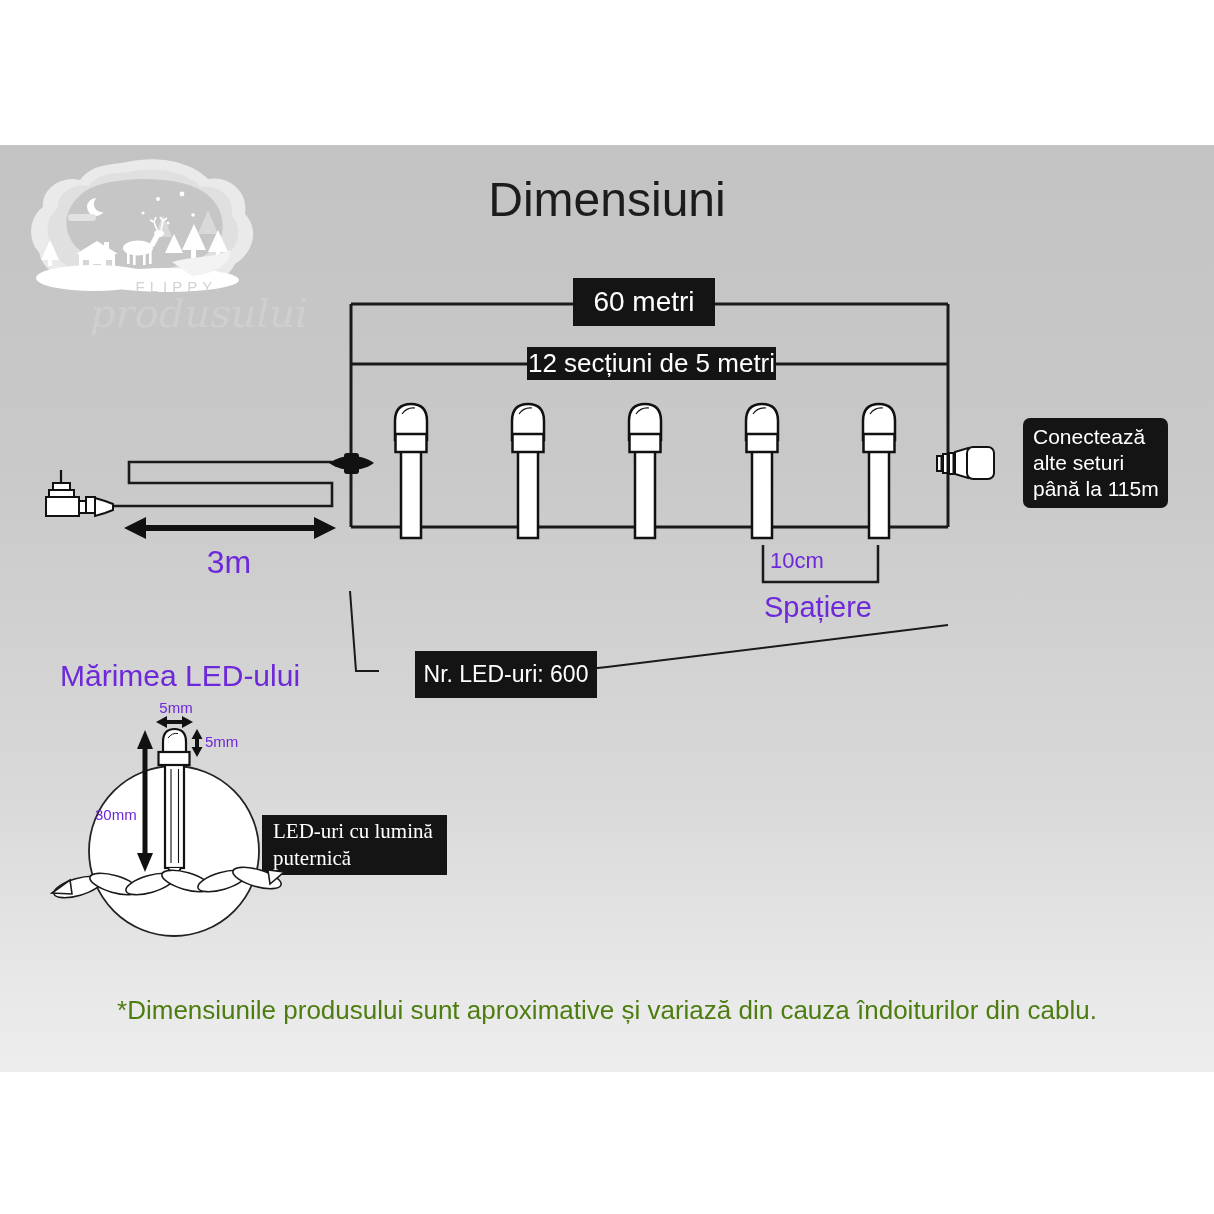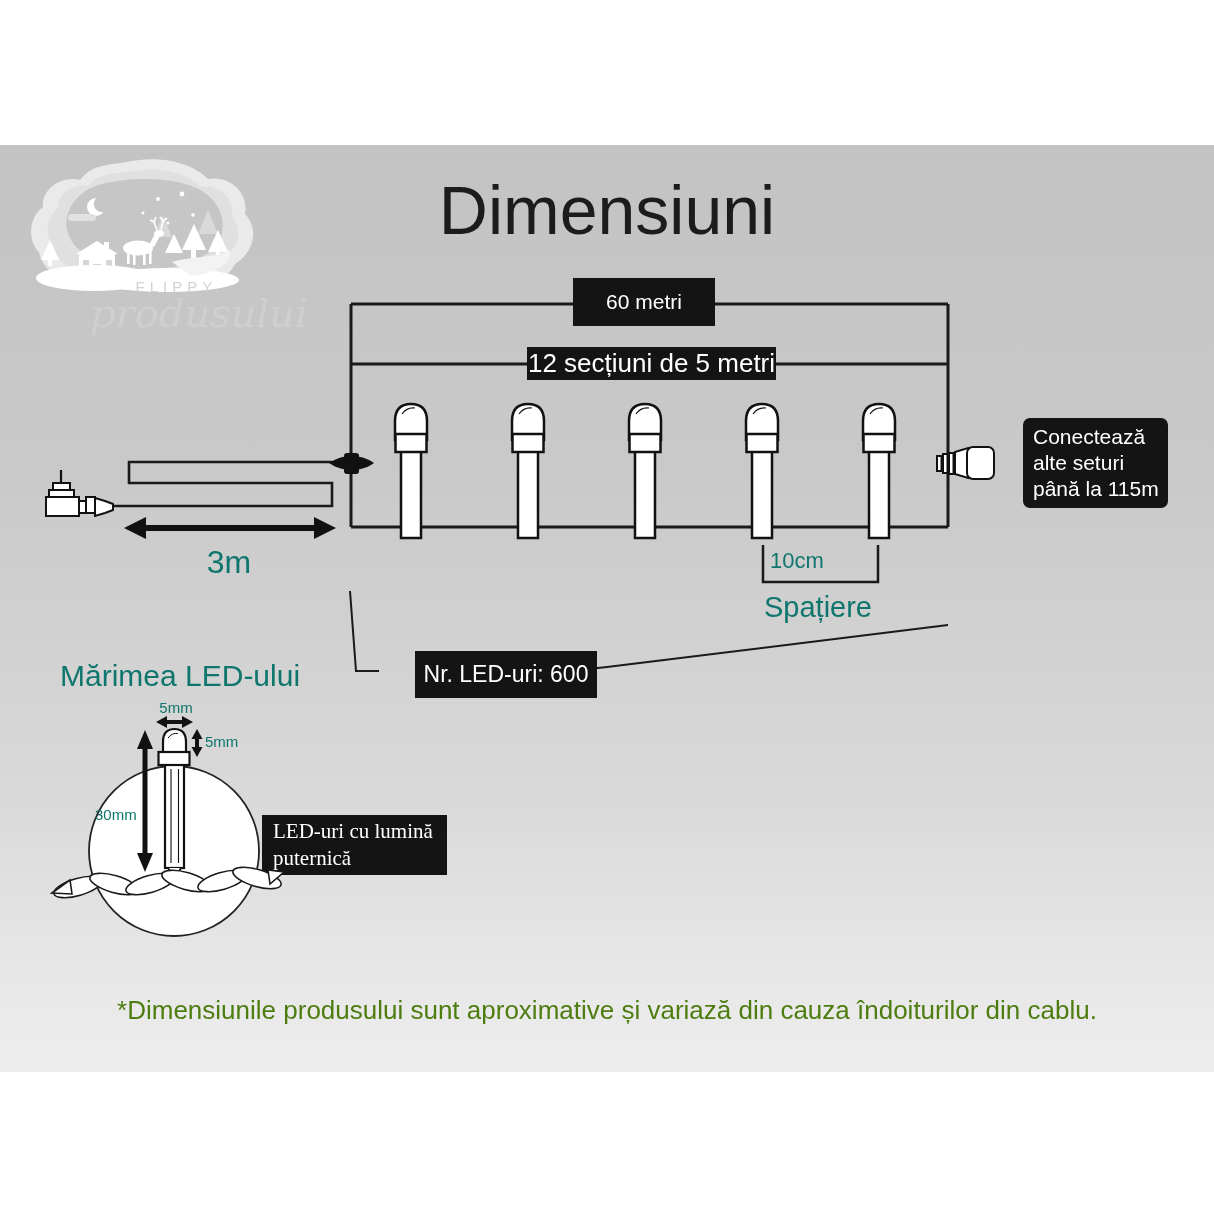--- a/index.html
+++ b/index.html
@@ -4,26 +4,26 @@
 <style>
   html,body{margin:0;padding:0;background:#fff;}
   .page{position:relative;width:1214px;height:1214px;background:#ffffff;overflow:hidden;
         font-family:"Liberation Sans",sans-serif;color:#1a1a1a;}
   .band{position:absolute;left:0;top:145px;width:1214px;height:927px;z-index:0;
         background:linear-gradient(180deg,#c3c3c3 0%,#c9c9c9 35%,#d9d9d9 70%,#e9e9e9 92%,#ededed 100%);}
   svg.layer{position:absolute;left:0;top:0;width:1214px;height:1214px;}
   #diagram{z-index:1;}
   #ropeOverlay{z-index:3;pointer-events:none;}
   #logoScene{position:absolute;left:22px;top:152px;width:256px;height:185px;z-index:1;}
-  .lbl{position:absolute;z-index:2;color:#0f766e;line-height:1.05;}
+  .lbl{position:absolute;z-index:2;color:#6d28d9;line-height:1.05;}
   .blackbox{position:absolute;z-index:2;background:#141414;color:#ffffff;display:flex;
             align-items:center;justify-content:center;white-space:pre-line;box-sizing:border-box;}
   .blackbox.leftal{justify-content:flex-start;text-align:left;}
-  #title{left:0;top:175px;width:1214px;text-align:center;font-size:68px;color:#1c1c1c;}
-  #box60{left:573px;top:278px;width:142px;height:48px;font-size:21px;}
+  #title{left:0;top:175px;width:1214px;text-align:center;font-size:48px;color:#1c1c1c;}
+  #box60{left:573px;top:278px;width:142px;height:48px;font-size:28px;}
   #box12{left:527px;top:347px;width:249px;height:33px;font-size:26px;}
   #boxConnect{left:1023px;top:418px;width:145px;height:90px;font-size:21px;line-height:26px;padding-left:10px;border-radius:7px;}
   #boxNr{left:379px;top:651px;width:182px;height:47px;font-size:23px;margin-left:36px;}
   #boxLed{left:262px;top:815px;width:185px;height:60px;font-size:21px;line-height:27px;padding-left:11px;font-family:Liberation Serif, serif;}
   #lbl3m{left:169px;top:546px;width:120px;text-align:center;font-size:32px;}
   #lbl10cm{left:770px;top:549px;width:100px;text-align:left;font-size:22px;}
   #lblSpatiere{left:738px;top:592px;width:160px;text-align:center;font-size:29px;}
   #lblMarimea{left:60px;top:660px;font-size:30px;}
   #lbl5mmTop{left:146px;top:700px;width:60px;text-align:center;font-size:15px;}
   #lbl5mmRight{left:205px;top:734px;font-size:15px;}

